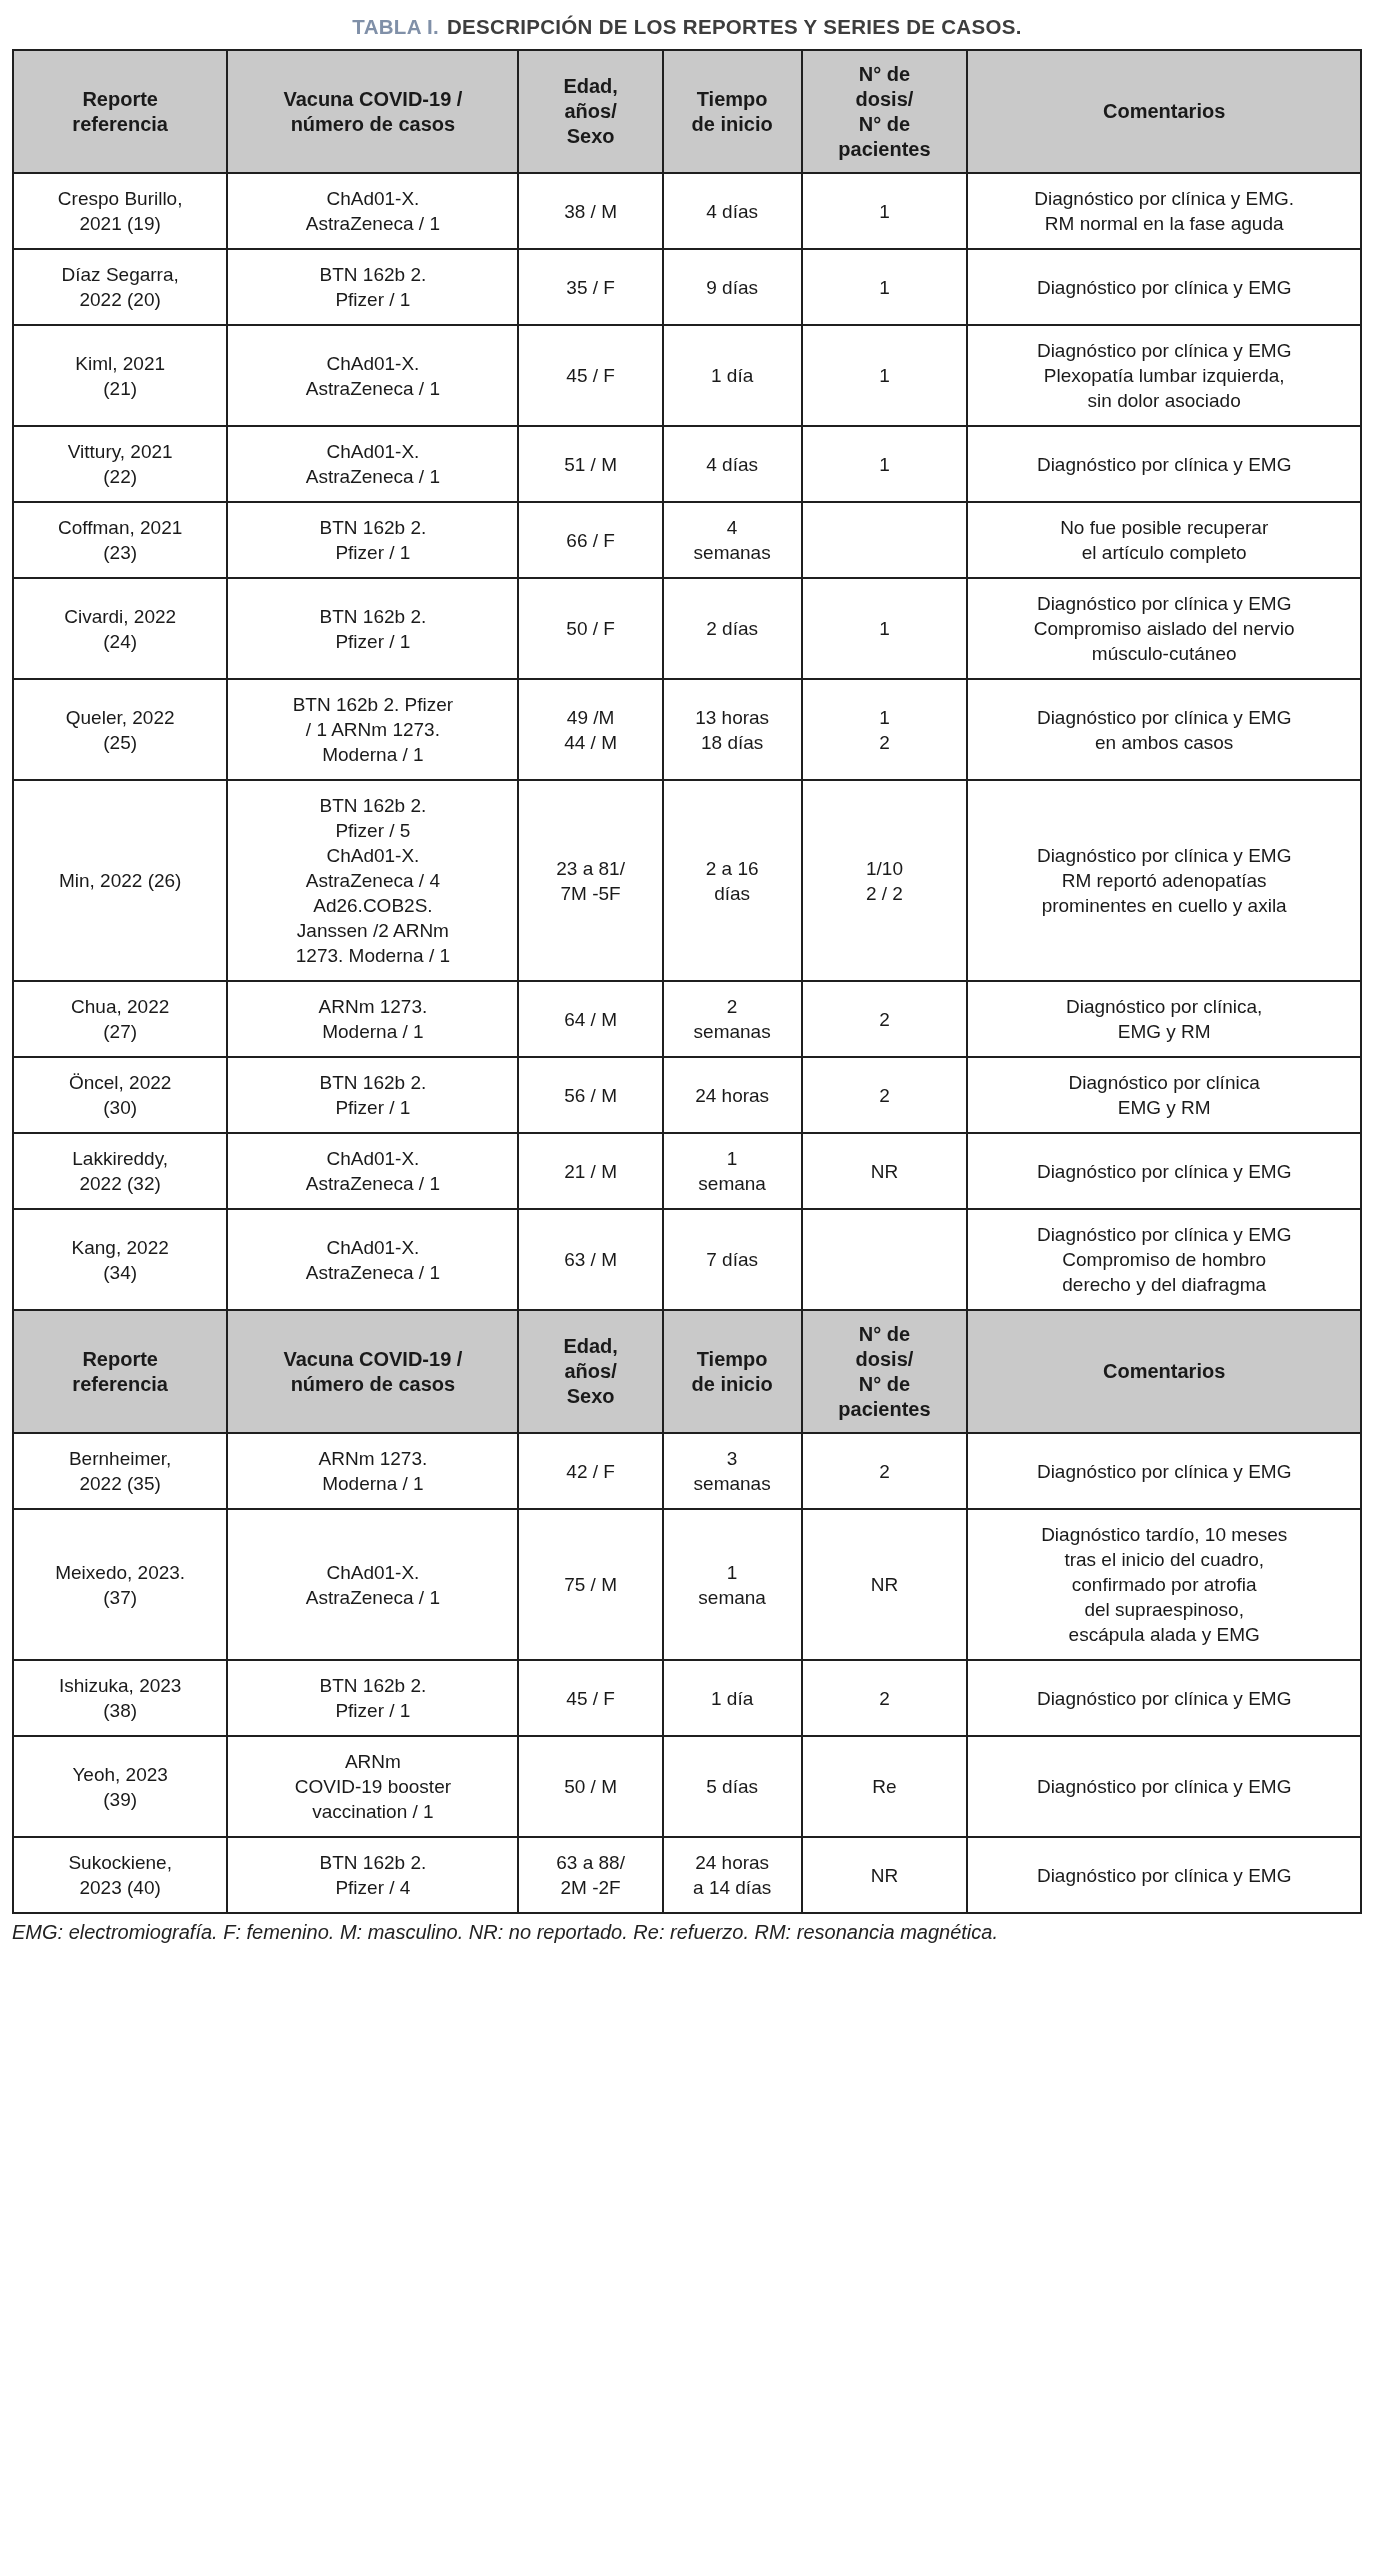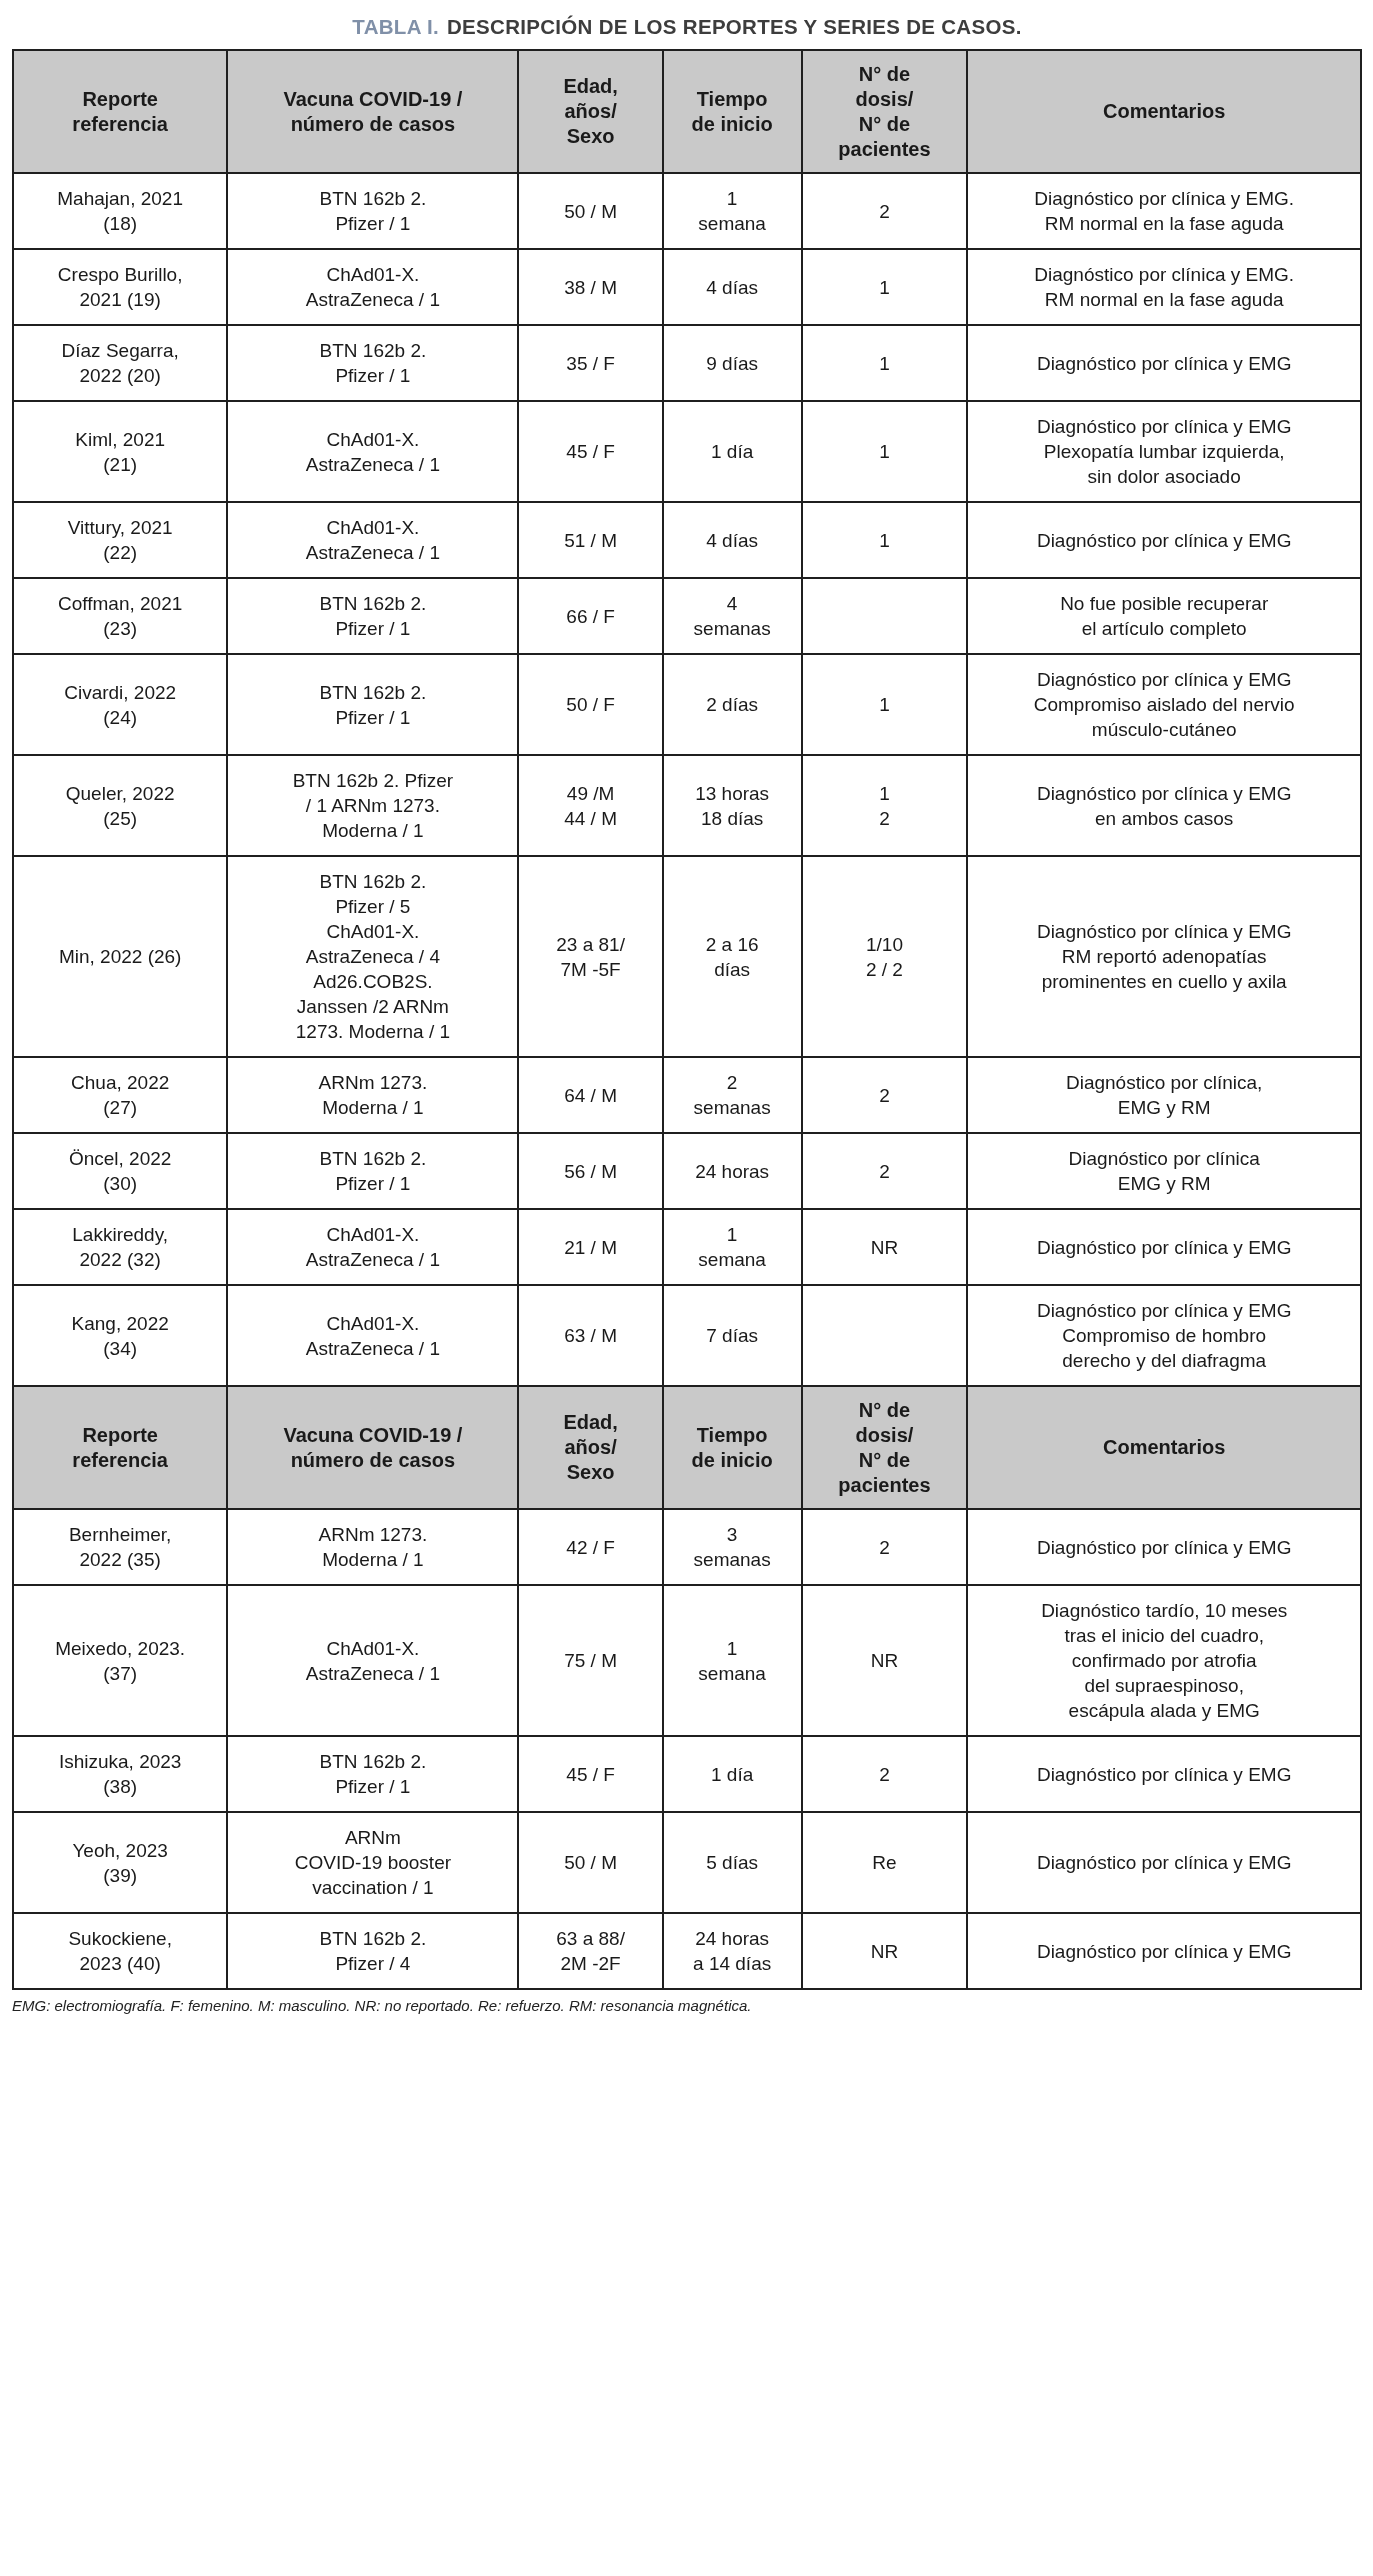--- a/index.html
+++ b/index.html
@@ -42,21 +42,21 @@
     padding: 10.6px 5.3px;
   }
   .col-ref      { width: 15.9%; }
   .col-vaccine  { width: 21.6%; }
   .col-age      { width: 10.7%; }
   .col-onset    { width: 10.3%; }
   .col-doses    { width: 12.3%; }
   .col-comments { width: 29.2%; }
   .footnote {
     font-style: italic;
-    font-size: 15px;
+    font-size: 20px;
     margin-top: 6.6px;
     color: #222222;
   }
 </style>
 </head>
 <body>
 
 <div class="page">
 
   <div class="title">
@@ -83,32 +83,20 @@
 Sexo</th>
           <th>Tiempo
 de inicio</th>
           <th>N° de
 dosis/
 N° de
 pacientes</th>
           <th>Comentarios</th>
         </tr>
         <tr>
-          <td>Mahajan, 2021
-(18)</td>
-          <td>BTN 162b 2.
-Pfizer / 1</td>
-          <td>50 / M</td>
-          <td>1
-semana</td>
-          <td>2</td>
-          <td>Diagnóstico por clínica y EMG.
-RM normal en la fase aguda</td>
-        </tr>
-        <tr>
           <td>Crespo Burillo,
 2021 (19)</td>
           <td>ChAd01-X.
 AstraZeneca / 1</td>
           <td>38 / M</td>
           <td>4 días</td>
           <td>1</td>
           <td>Diagnóstico por clínica y EMG.
 RM normal en la fase aguda</td>
         </tr>

